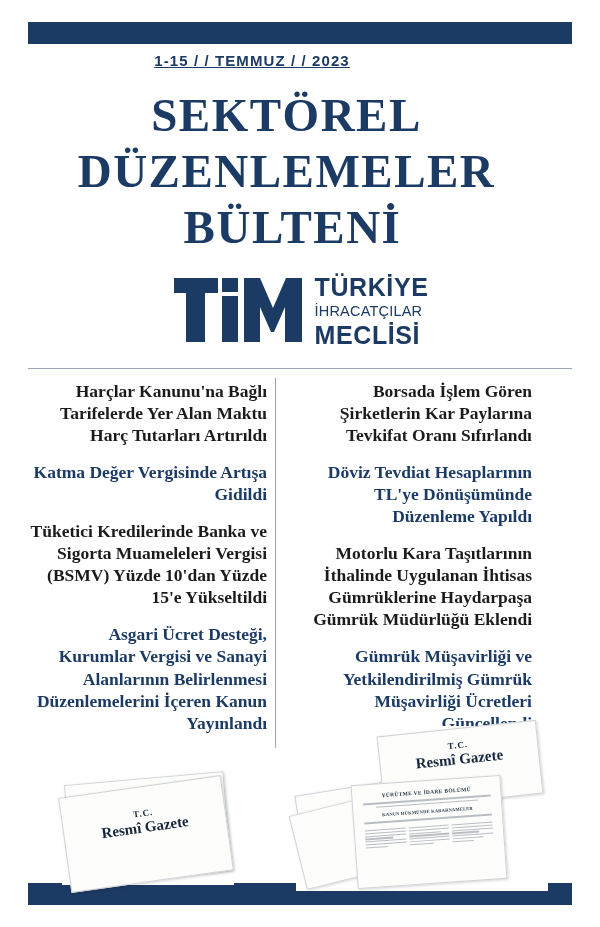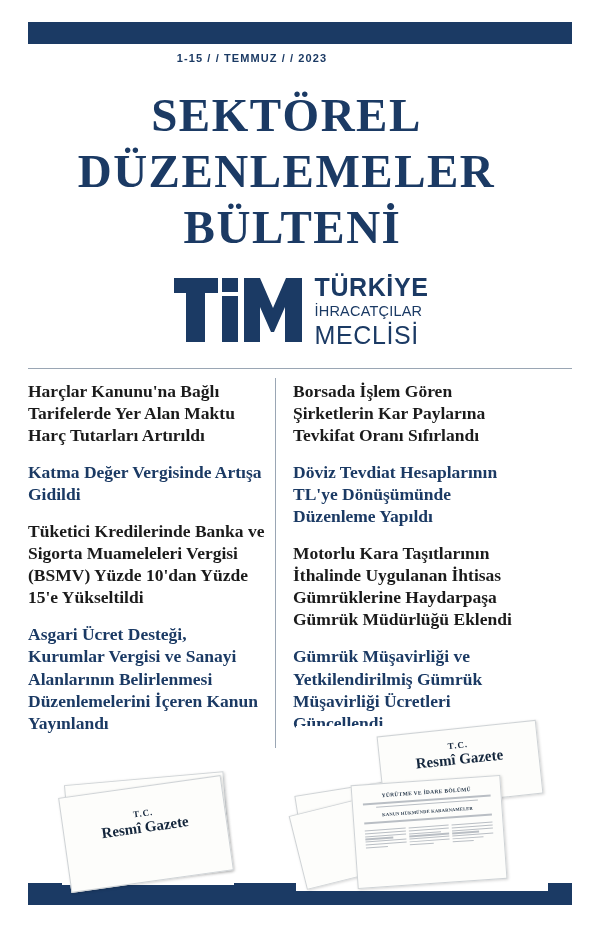--- a/index.html
+++ b/index.html
@@ -35,24 +35,25 @@
   }
 
   
   .date-line {
     position: absolute;
     top: 52px;
     left: 0;
     width: 504px;
     text-align: center;
     font-family: "Liberation Sans", sans-serif;
-    font-size: 11px;
+    font-size: 15px;
     font-weight: 700;
     letter-spacing: 1.1px;
     color: #1b3a64;
+    text-decoration: underline;
   }
 
   
   .masthead {
     position: absolute;
     top: 92px;
     left: 0;
     width: 573px;
     text-align: center;
     color: #1b3a64;
@@ -96,21 +97,21 @@
     letter-spacing: 0.6px;
   }
   .tim-text .t2 {
     font-size: 14.5px;
     font-weight: 400;
     letter-spacing: 0.2px;
     margin-top: 4px;
   }
   .tim-text .t3 {
     font-size: 25px;
-    font-weight: 400;
+    font-weight: 700;
     letter-spacing: 0.6px;
     margin-top: 4px;
   }
 
   
   .rule-h {
     position: absolute;
     left: 28px;
     width: 544px;
     height: 1px;
@@ -128,21 +129,21 @@
 
   
   .cols {
     position: absolute;
     top: 380px;
     left: 28px;
     width: 544px;
     display: flex;
     gap: 26px;
   }
-  .col { width: 239px; }
+  .col { width: 239px; text-align: right; }
   .headline {
     font-family: "Liberation Serif", serif;
     font-weight: 700;
     font-size: 17.5px;
     line-height: 1.26;
     margin: 0 0 15px 0;
     color: #1b1b1b;
   }
   .headline.accent { color: #1b3a64; }
   .headline:last-child { margin-bottom: 0; }

